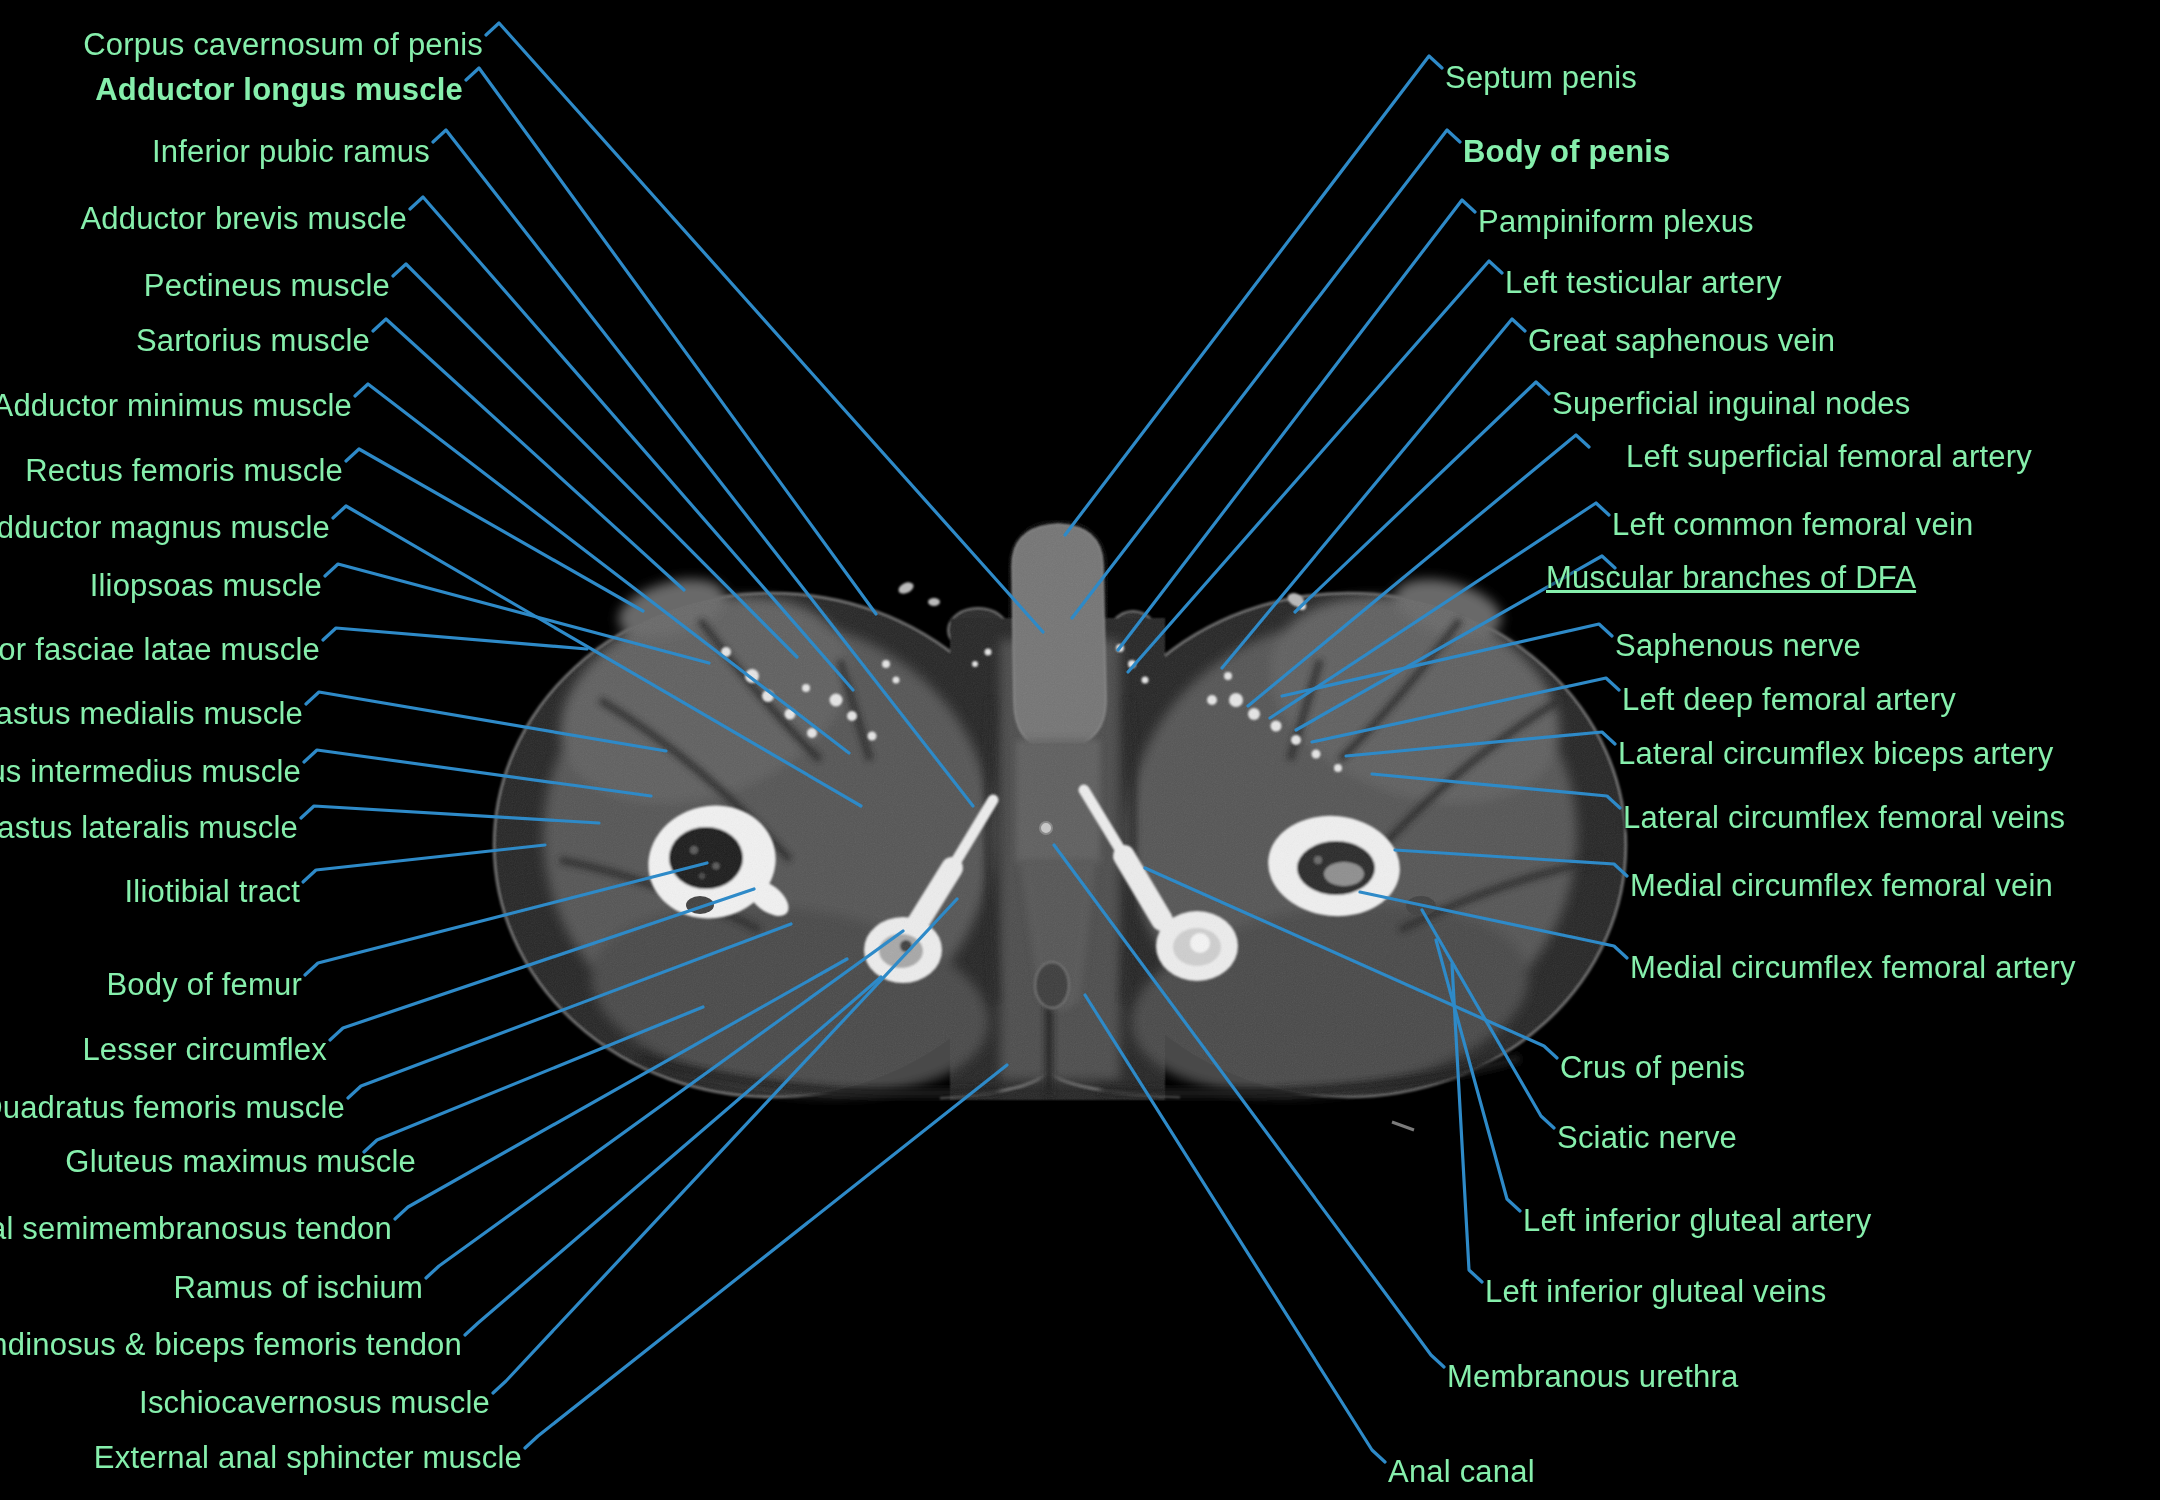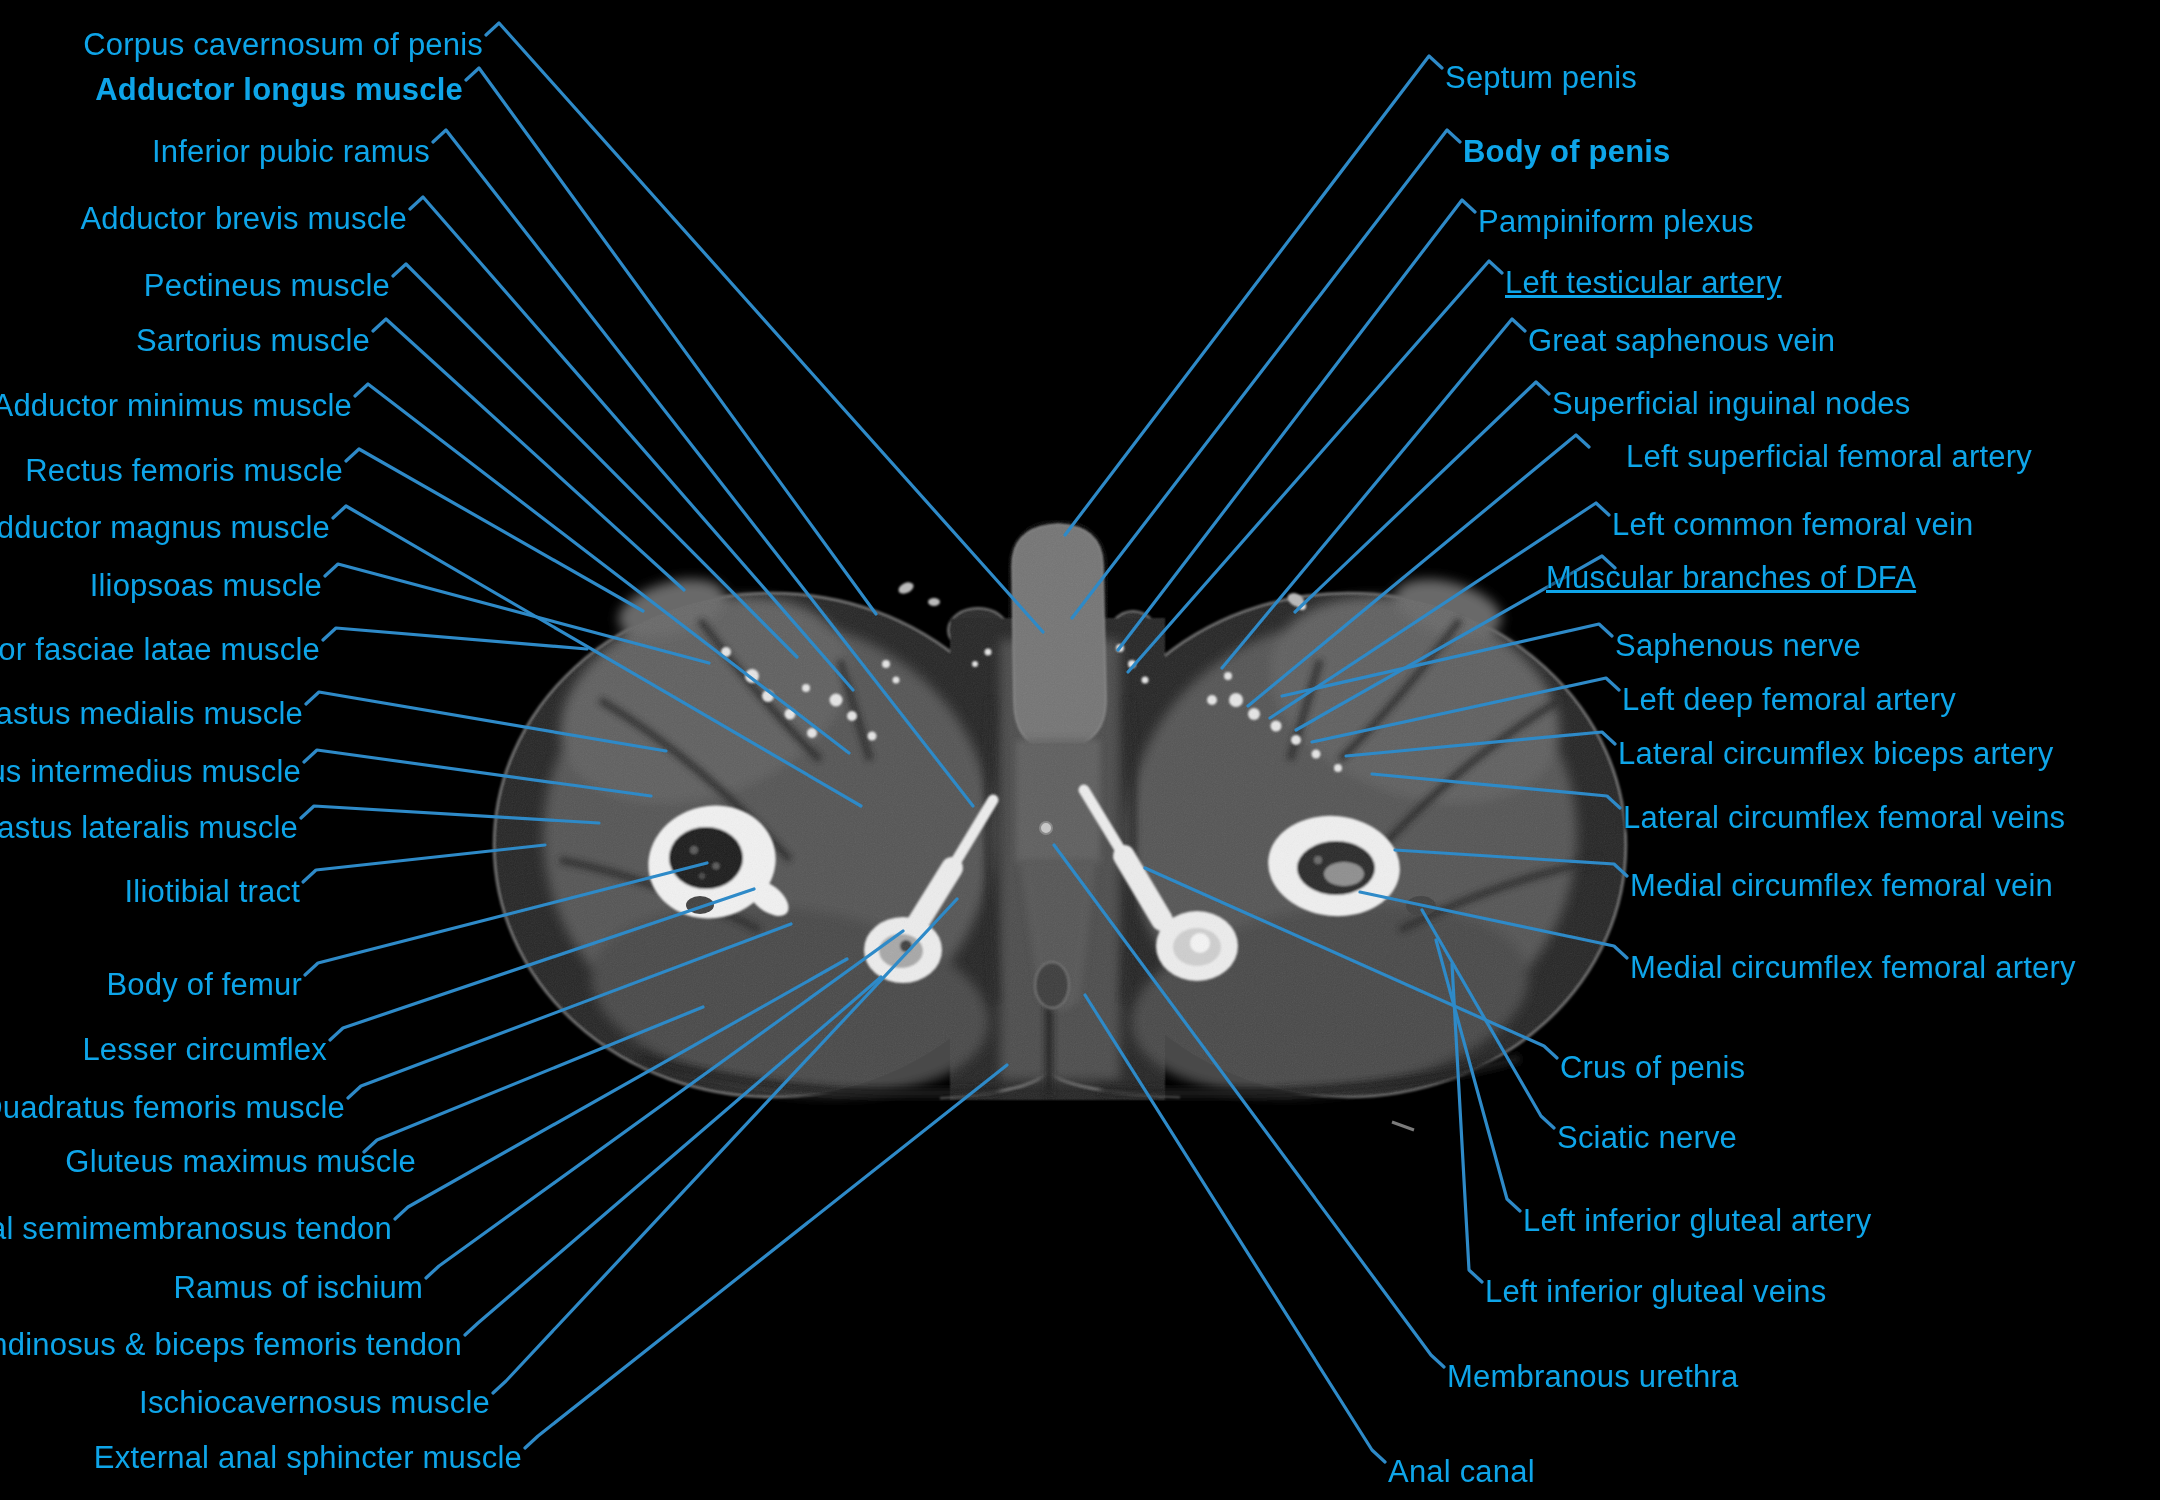--- a/index.html
+++ b/index.html
@@ -3,21 +3,21 @@
 <meta charset="utf-8">
 <style>
   html,body{margin:0;padding:0;background:#000;}
   body{width:2160px;height:1500px;position:relative;overflow:hidden;
        font-family:"Liberation Sans", sans-serif;}
   #scene{position:absolute;left:0;top:0;width:2160px;height:1500px;}
   .label{
     position:absolute;
     height:44px;line-height:44px;
     font-size:31px;font-weight:400;
-    color:#0ea5e9;
+    color:#86efac;
     white-space:nowrap;
     text-shadow:0 2px 5px rgba(0,0,0,.95), 0 0 2px rgba(0,0,0,.8);
     letter-spacing:0.2px;
   }
   .label.left-side{text-align:right;}
   svg{display:block;}
 </style>
 </head>
 <body>
 
@@ -243,21 +243,21 @@
     <div class="label left-side" style="right: 1815px; top: 1086px;">Quadratus femoris muscle</div>
     <div class="label left-side" style="right: 1744px; top: 1140px;">Gluteus maximus muscle</div>
     <div class="label left-side" style="right: 1768px; top: 1207px;">Proximal semimembranosus tendon</div>
     <div class="label left-side" style="right: 1737px; top: 1266px;">Ramus of ischium</div>
     <div class="label left-side" style="right: 1698px; top: 1323px;">Semitendinosus &amp; biceps femoris tendon</div>
     <div class="label left-side" style="right: 1670px; top: 1381px;">Ischiocavernosus muscle</div>
     <div class="label left-side" style="right: 1638px; top: 1436px;">External anal sphincter muscle</div>
     <div class="label right-side" style="left: 1445px; top: 56px;">Septum penis</div>
     <div class="label right-side" style="left: 1463px; top: 130px; font-weight: bold;">Body of penis</div>
     <div class="label right-side" style="left: 1478px; top: 200px;">Pampiniform plexus</div>
-    <div class="label right-side" style="left: 1505px; top: 261px; text-decoration: underline;">Left testicular artery</div>
+    <div class="label right-side" style="left: 1505px; top: 261px;">Left testicular artery</div>
     <div class="label right-side" style="left: 1528px; top: 319px;">Great saphenous vein</div>
     <div class="label right-side" style="left: 1552px; top: 382px;">Superficial inguinal nodes</div>
     <div class="label right-side" style="left: 1592px; top: 435px; margin-left: 34px;">Left superficial femoral artery</div>
     <div class="label right-side" style="left: 1612px; top: 503px;">Left common femoral vein</div>
     <div class="label right-side" style="left: 1546px; top: 556px; text-decoration: underline;">Muscular branches of DFA</div>
     <div class="label right-side" style="left: 1615px; top: 624px;">Saphenous nerve</div>
     <div class="label right-side" style="left: 1622px; top: 678px;">Left deep femoral artery</div>
     <div class="label right-side" style="left: 1618px; top: 732px;">Lateral circumflex biceps artery</div>
     <div class="label right-side" style="left: 1623px; top: 796px;">Lateral circumflex femoral veins</div>
     <div class="label right-side" style="left: 1630px; top: 864px;">Medial circumflex femoral vein</div>

